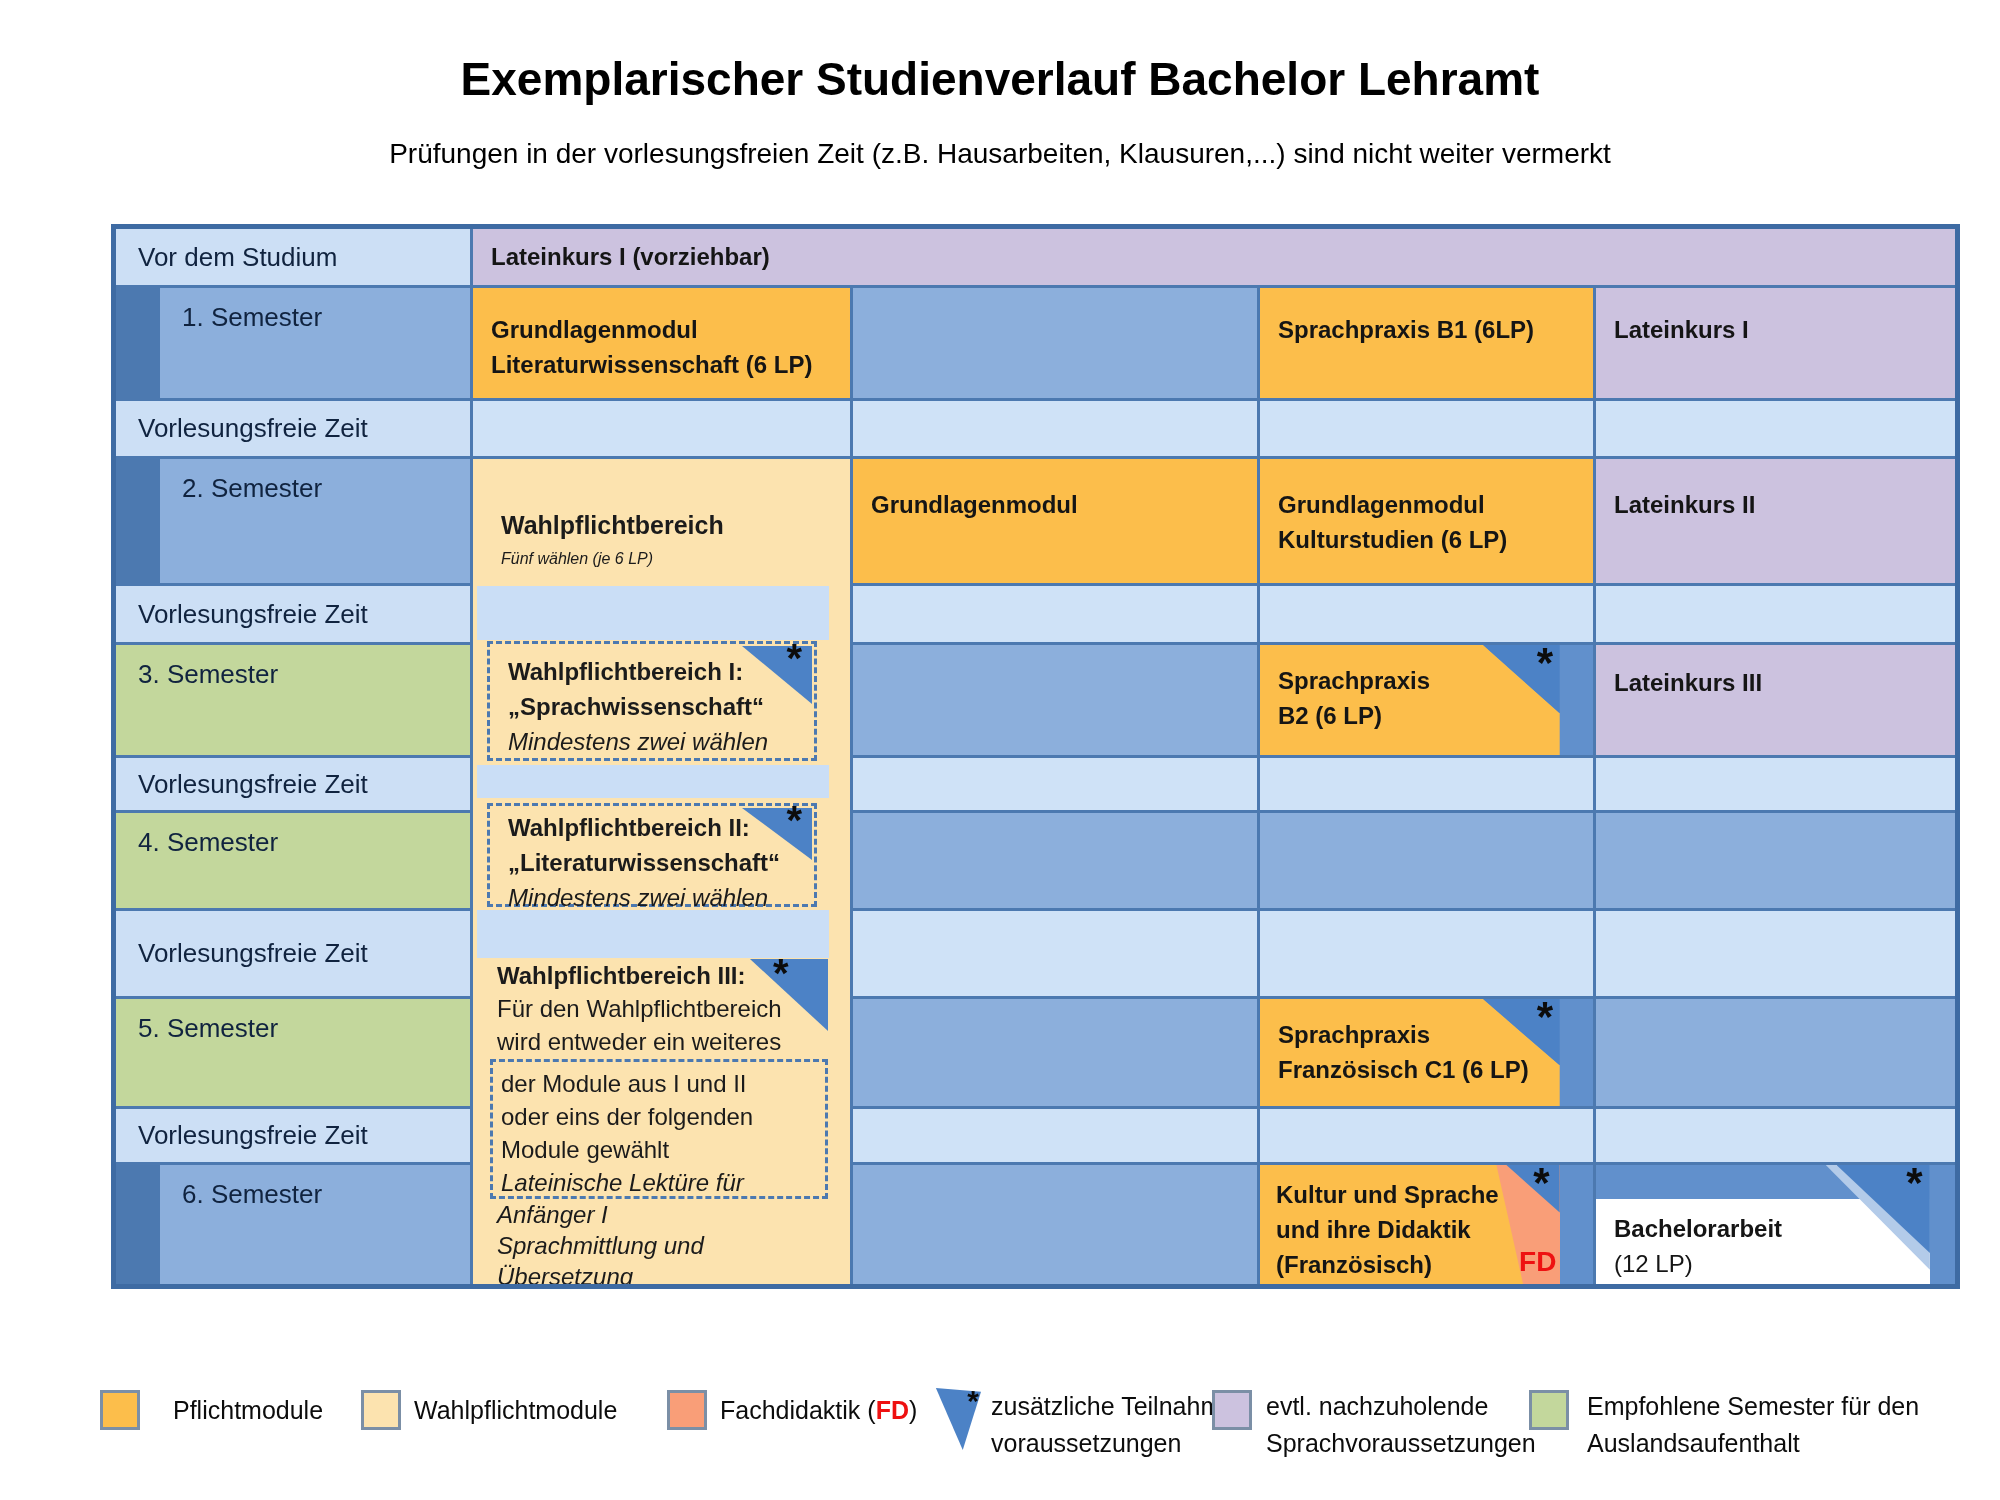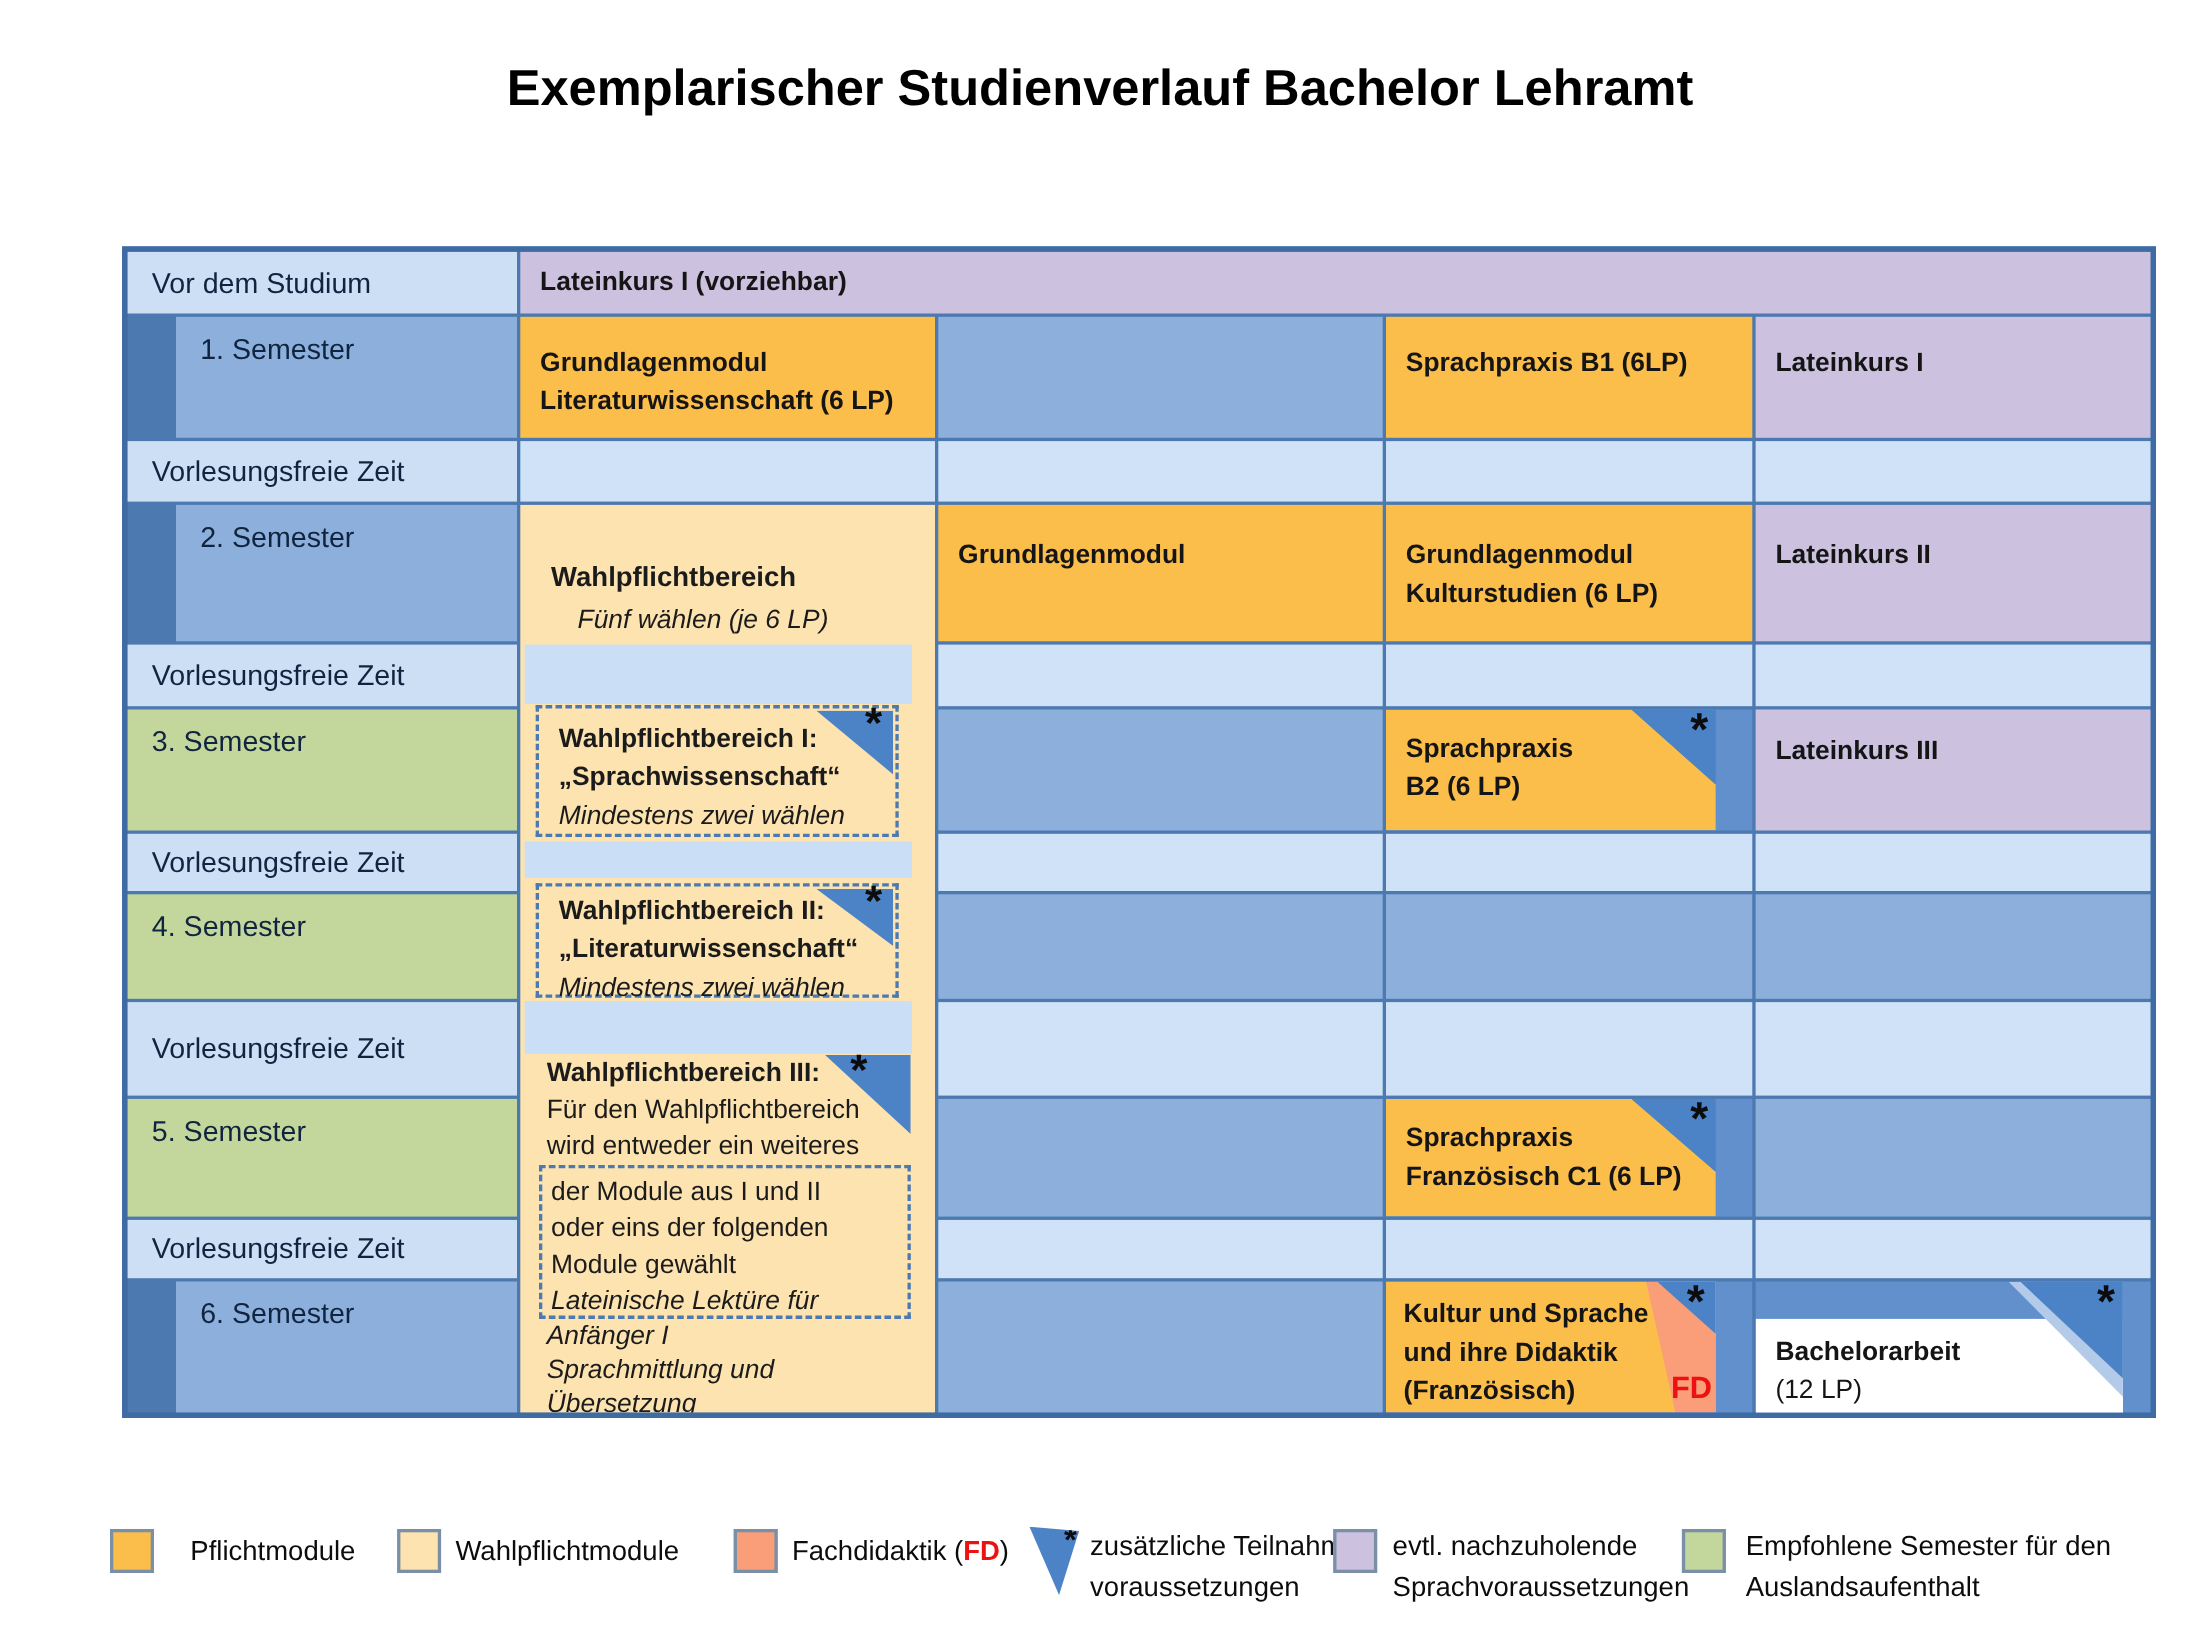--- a/index.html
+++ b/index.html
@@ -50,21 +50,21 @@
   .fill-white{position:absolute;left:0;top:0;width:93%;height:100%;background:#ffffff;padding:12px 0 0 18px;box-sizing:border-box;margin-top:34px;}
   .sliver-b{position:absolute;left:64%;top:0;width:29%;height:88%;background:#B3CBE9;
             clip-path:polygon(0 0,100% 0,100% 100%);}
   .dogear-b{position:absolute;left:67%;top:0;width:26%;height:74%;background:#4C82C6;
             clip-path:polygon(0 0,100% 0,100% 100%);}
   .mod-normal{font-size:24px;line-height:36px;color:#151515;}
 
   
   .wp-head{position:absolute;top:52px;left:28px;}
   .wp-title{font-size:25px;font-weight:bold;}
-  .wp-sub{font-size:24px;font-style:italic;margin-top:10px;margin-left:24px;}
+  .wp-sub{font-size:16px;font-style:italic;margin-top:10px;}
   .inset{position:absolute;left:4px;width:352px;background:#CADEF6;}
   .dbox{position:absolute;left:14px;width:330px;border:3px dashed #4C79B0;background:#FCE3AF;
         box-sizing:border-box;padding:10px 0 0 18px;}
   .dbox .bold-line{font-size:24px;font-weight:bold;line-height:35px;}
   .dbox .ital-line{font-size:24px;font-style:italic;line-height:35px;}
   .dcorner{position:absolute;right:2px;top:2px;width:70px;height:58px;background:#4C82C6;
            clip-path:polygon(0 0,100% 0,100% 100%);}
   .dstar{position:absolute;top:-8px;right:12px;font-size:40px;font-weight:bold;color:#0c0c0c;}
   .wp3{position:absolute;top:500px;left:24px;font-size:24px;line-height:33px;}
   .wp3 .bold-line{font-weight:bold;}
@@ -85,20 +85,21 @@
   .lgtri{position:relative;width:48px;height:62px;background:#4C82C6;
          clip-path:polygon(6% 0,100% 6%,62% 100%);}
   .lgtri .tstar{position:absolute;top:-4px;right:2px;font-size:30px;font-weight:bold;color:#0c0c0c;}
 </style>
 </head>
 <body>
 
 <div class="page">
 
   <div class="title">Exemplarischer Studienverlauf Bachelor Lehramt</div>
+  <div class="subtitle">Prüfungen in der vorlesungsfreien Zeit (z.B. Hausarbeiten, Klausuren,...) sind nicht weiter vermerkt</div>
 
   <div class="tbl">
 
     <div class="c lab-light lab-mid" style="grid-row:1;grid-column:1">
         <span>Vor dem Studium</span>
       </div>
     <div class="c purple purp-mid" style="grid-row:1;grid-column:2/6">
         <span>Lateinkurs I (vorziehbar)</span>
       </div>
 

